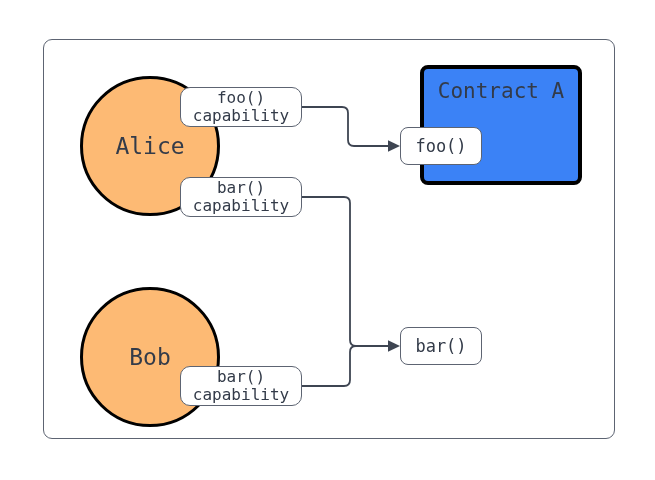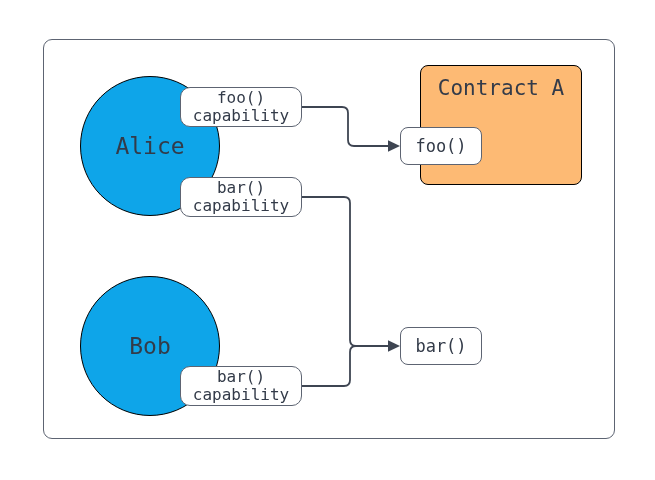--- a/index.html
+++ b/index.html
@@ -25,39 +25,39 @@
     border: 1px solid #5d6472;
     border-radius: 9px;
     box-sizing: border-box;
     background: #ffffff;
     z-index: 1;
   }
   .actor-circle {
     position: absolute;
     width: 140px;
     height: 140px;
-    border: 1px solid #000000;
+    border: 3px solid #000000;
     border-radius: 50%;
-    background: #0ea5e9;
+    background: #fdba74;
     box-sizing: border-box;
     display: flex;
     align-items: center;
     justify-content: center;
     font-size: 23px;
     z-index: 2;
   }
   .actor-alice { left: 80px; top: 76px; }
-  .actor-bob   { left: 80px; top: 276px; text-align: right; }
+  .actor-bob   { left: 80px; top: 287px; text-align: right; }
   .contract {
     position: absolute;
     width: 162px;
     height: 120px;
-    border: 1px solid #000000;
+    border: 4px solid #000000;
     border-radius: 8px;
-    background: #fdba74;
+    background: #3b82f6;
     box-sizing: border-box;
     z-index: 2;
   }
   .contract-a { left: 420px; top: 65px; }
   .contract-b { left: 420px; top: 265px; }
   .contract-title {
     margin-top: 10px;
     text-align: center;
     font-size: 21px;
     white-space: nowrap;

